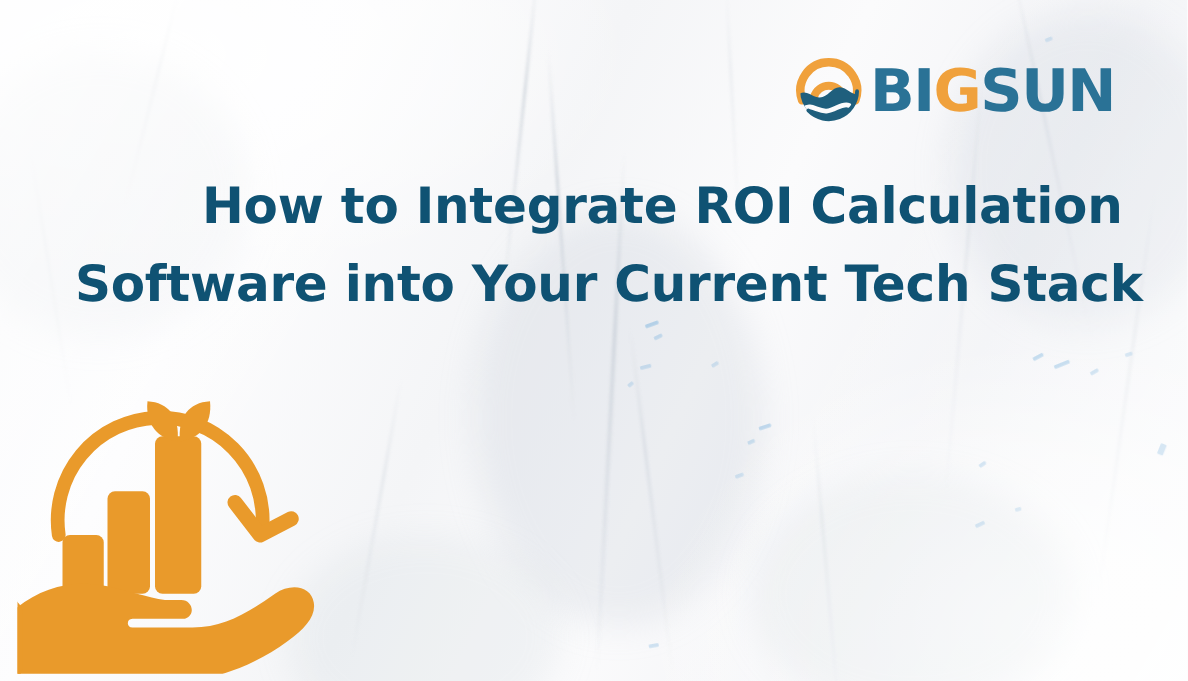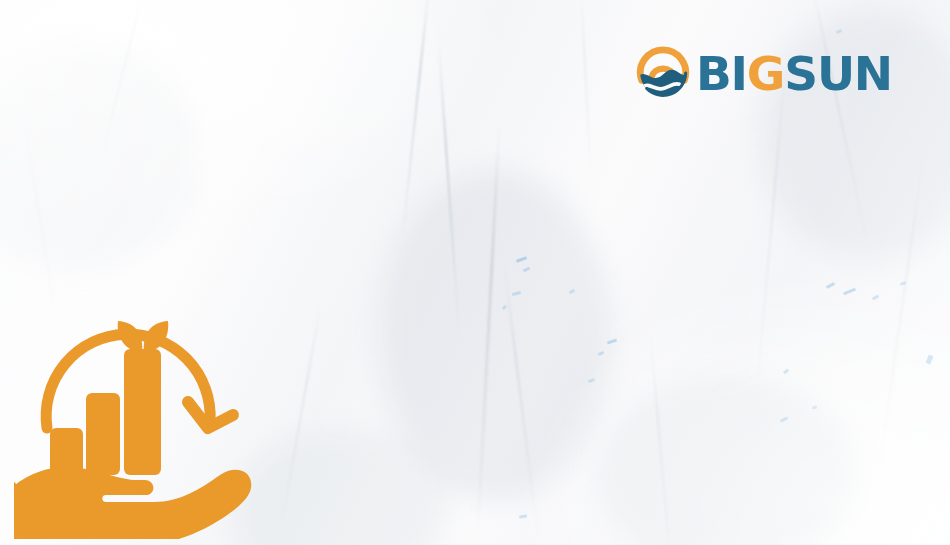--- a/index.html
+++ b/index.html
@@ -159,20 +159,24 @@
         <path d="M4 36 C11 28.5, 17 37.5, 24 37.5 C31.5 37.5, 35 28, 42 28.5 C49 29, 53 37, 60 34 L60 62 L4 62 Z" fill="#1f5f7d"></path>
         <path d="M10 47.5 C16 42.5, 22 50, 30 49.5 C38 49, 43 42, 50 44.5" fill="none" stroke="#fbfbfc" stroke-width="4.2" stroke-linecap="round"></path>
       </g>
 
       <path d="M57 32 A25 25 0 0 1 14 49" fill="none" stroke="#1f5f7d" stroke-width="3.4" stroke-linecap="round"></path>
     </svg>
 
     <div class="logo-word"><span class="w-blue">BI</span><span class="w-orange">G</span><span class="w-blue">SUN</span></div>
   </div>
 
+  <h1 class="headline">
+    <span class="line">How to Integrate ROI Calculation</span>
+    <span class="line">Software into Your Current Tech Stack</span>
+  </h1>
 
   <div class="roi-art">
     <svg viewBox="0 0 262 262" aria-hidden="true">
       <g fill="#e99a2b">
 
         <path d="M33 151 A82 82 0 1 1 196 144" fill="none" stroke="#e99a2b" stroke-width="11" stroke-linecap="round"></path>
 
         <path d="M174 125 L194 151 L219 138" fill="none" stroke="#e99a2b" stroke-width="12" stroke-linecap="round" stroke-linejoin="round"></path>
 
         <rect x="110" y="72" width="37" height="126" rx="6"></rect>

